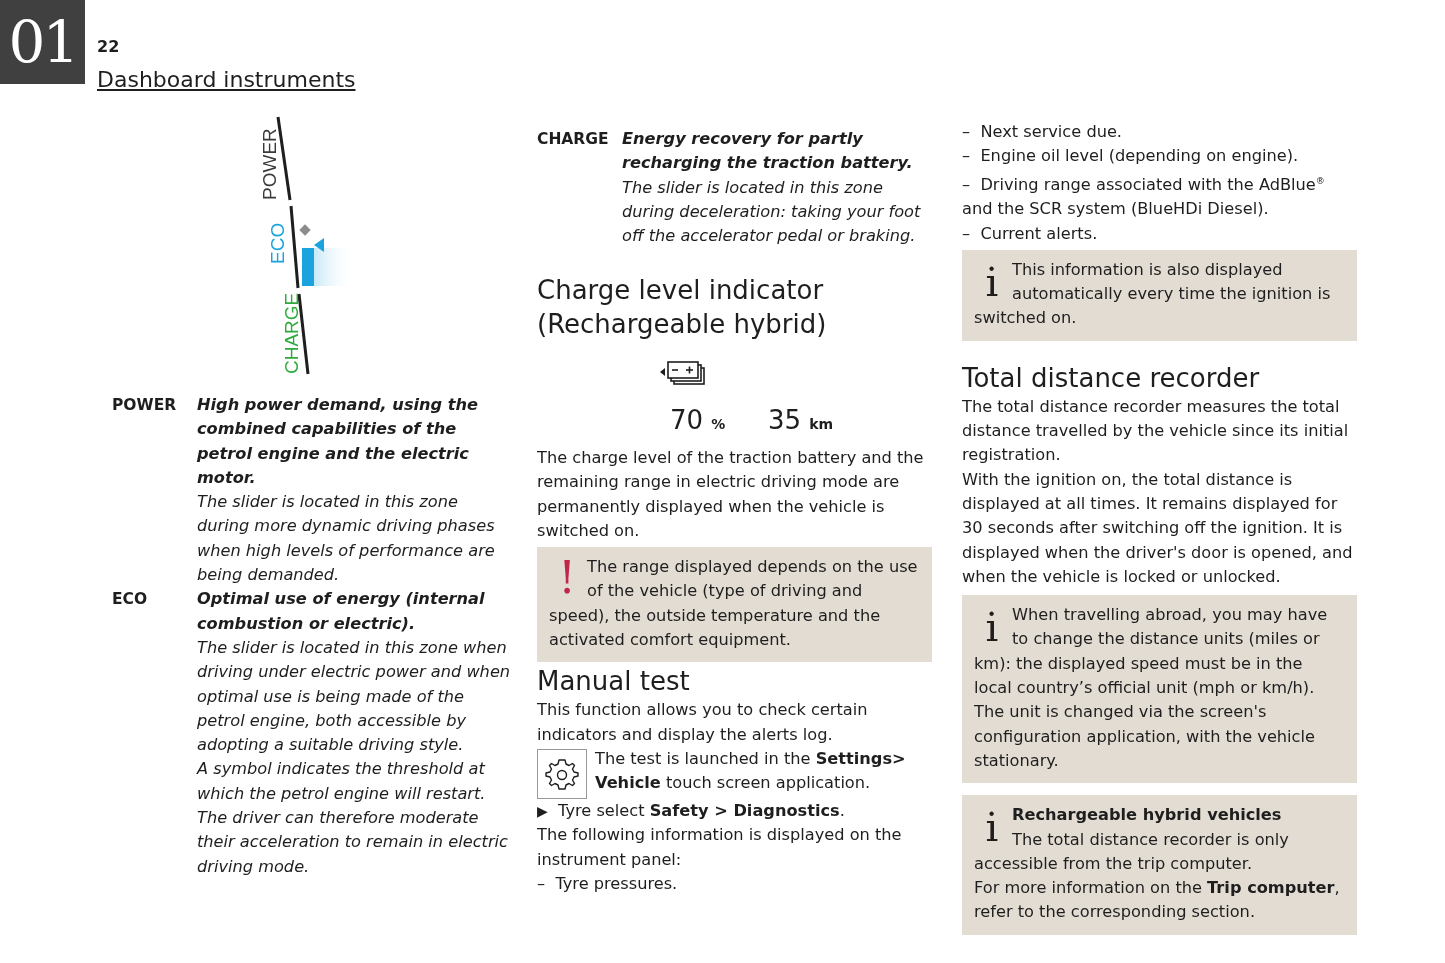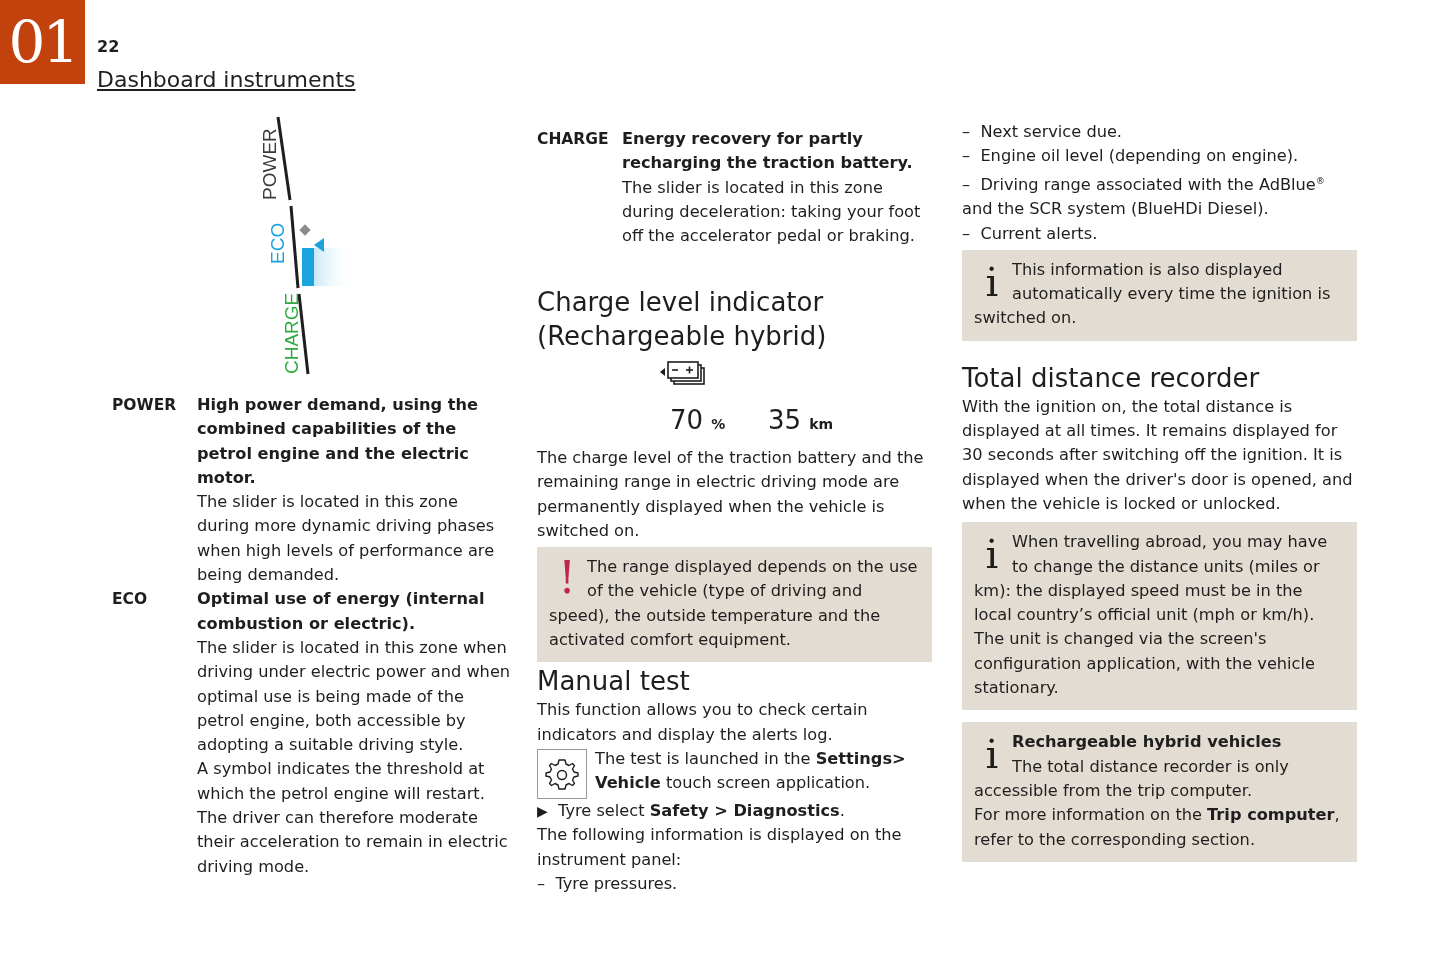--- a/index.html
+++ b/index.html
@@ -1,32 +1,32 @@
 <!DOCTYPE html>
 <html><head>
 <meta charset="utf-8">
 <style>
   html, body { margin:0; padding:0; background:#ffffff; }
   body { width:1445px; height:963px; position:relative; overflow:hidden;
          font-family:"DejaVu Sans", "Liberation Sans", sans-serif; color:#1e1e1e; }
-  .chapter-tab { position:absolute; left:0; top:0; width:85px; height:84px; background:#c2410c;
+  .chapter-tab { position:absolute; left:0; top:0; width:85px; height:84px; background:#404040;
                  color:#fff; font-family:"DejaVu Serif","Liberation Serif",serif; font-size:58px;
                  line-height:84px; text-align:center; letter-spacing:-3px; }
   .page-num { position:absolute; left:97px; top:37px; font-size:16px; font-weight:bold; }
   .section-name { position:absolute; left:97px; top:67px; font-size:22px;text-decoration:underline; }
 
   .t { font-size:16.2px; line-height:24.3px; }
   .b { font-weight:bold; }
 
   
   .gauge { position:absolute; left:240px; top:112px; width:120px; height:270px; }
   .deflist { position:absolute; left:112px; width:400px; }
   .def-row { display:flex; }
   .def-term { width:85px; flex:0 0 85px; font-weight:bold; font-size:15.5px; line-height:24.3px; }
-  .def-body { flex:1; }
+  .def-body { flex:1;font-style:italic; }
 
   
   .col2 { position:absolute; left:537px; width:395px; }
   h2 { font-weight:normal; font-size:26px; line-height:34px; margin:0; color:#1e1e1e; }
   .note { background:#e3dcd3; padding:8px 12px 10px 12px; position:relative; }
   .note .glyph { float:left; width:36px; height:46px; margin-right:2px; position:relative; }
   .warn-glyph { color:#c0264a; font-family:"DejaVu Serif","Liberation Serif",serif; font-size:44px; line-height:46px; text-align:center; }
   .info-glyph { font-family:"DejaVu Serif","Liberation Serif",serif; font-size:40px; line-height:48px; text-align:center; color:#1e1e1e; }
 
   .batt { position:absolute; left:660px; top:360px; width:48px; height:28px; }
@@ -89,21 +89,21 @@
   <div class="def-row">
     <div class="def-term">CHARGE</div>
     <div class="def-body">
       <div class="b">Energy recovery for partly recharging the traction battery.</div>
       <div>The slider is located in this zone during deceleration: taking your foot off the accelerator pedal or braking.</div>
     </div>
   </div>
 </div>
 
 <div class="col2" style="top:273px;">
-  <h2 style="width:300px;margin-top:12px;">Charge level indicator (Rechargeable hybrid)</h2>
+  <h2 style="width:300px;">Charge level indicator (Rechargeable hybrid)</h2>
 </div>
 
 <div class="batt">
   <svg width="48" height="28" viewBox="0 0 48 28">
     <polygon points="0,12 5,8 5,16" fill="#1e1e1e"></polygon>
     <rect x="14" y="8" width="30" height="16" fill="none" stroke="#1e1e1e" stroke-width="1.6"></rect>
     <rect x="11" y="5" width="30" height="16" fill="#fff" stroke="#1e1e1e" stroke-width="1.6"></rect>
     <rect x="8" y="2" width="30" height="16" fill="#fff" stroke="#1e1e1e" stroke-width="1.6"></rect>
     <line x1="12" y1="10" x2="18" y2="10" stroke="#1e1e1e" stroke-width="1.6"></line>
     <line x1="26" y1="10" x2="33" y2="10" stroke="#1e1e1e" stroke-width="1.6"></line>
@@ -147,20 +147,21 @@
   <div>–&nbsp; <span>Next service due.</span></div>
   <div>–&nbsp; <span>Engine oil level (depending on engine).</span></div>
   <div>–&nbsp; <span>Driving range associated with the AdBlue</span><sup>®</sup><span> and the SCR system (BlueHDi Diesel).</span></div>
   <div>–&nbsp; <span>Current alerts.</span></div>
   <div class="note" style="margin-top:4px;">
     <div class="glyph info-glyph">i</div>
     <span>This information is also displayed automatically every time the ignition is switched on.</span>
   </div>
 
   <h2 style="margin-top:20px;">Total distance recorder</h2>
+  <div>The total distance recorder measures the total distance travelled by the vehicle since its initial registration.</div>
   <div>With the ignition on, the total distance is displayed at all times. It remains displayed for 30 seconds after switching off the ignition. It is displayed when the driver's door is opened, and when the vehicle is locked or unlocked.</div>
   <div class="note" style="margin-top:6px;">
     <div class="glyph info-glyph">i</div>
     <span>When travelling abroad, you may have to change the distance units (miles or km): the displayed speed must be in the local country’s official unit (mph or km/h).</span>
     <div>The unit is changed via the screen's configuration application, with the vehicle stationary.</div>
   </div>
   <div class="note" style="margin-top:12px;">
     <div class="glyph info-glyph">i</div>
     <div class="b">Rechargeable hybrid vehicles</div>
     <span>The total distance recorder is only accessible from the trip computer.</span>

